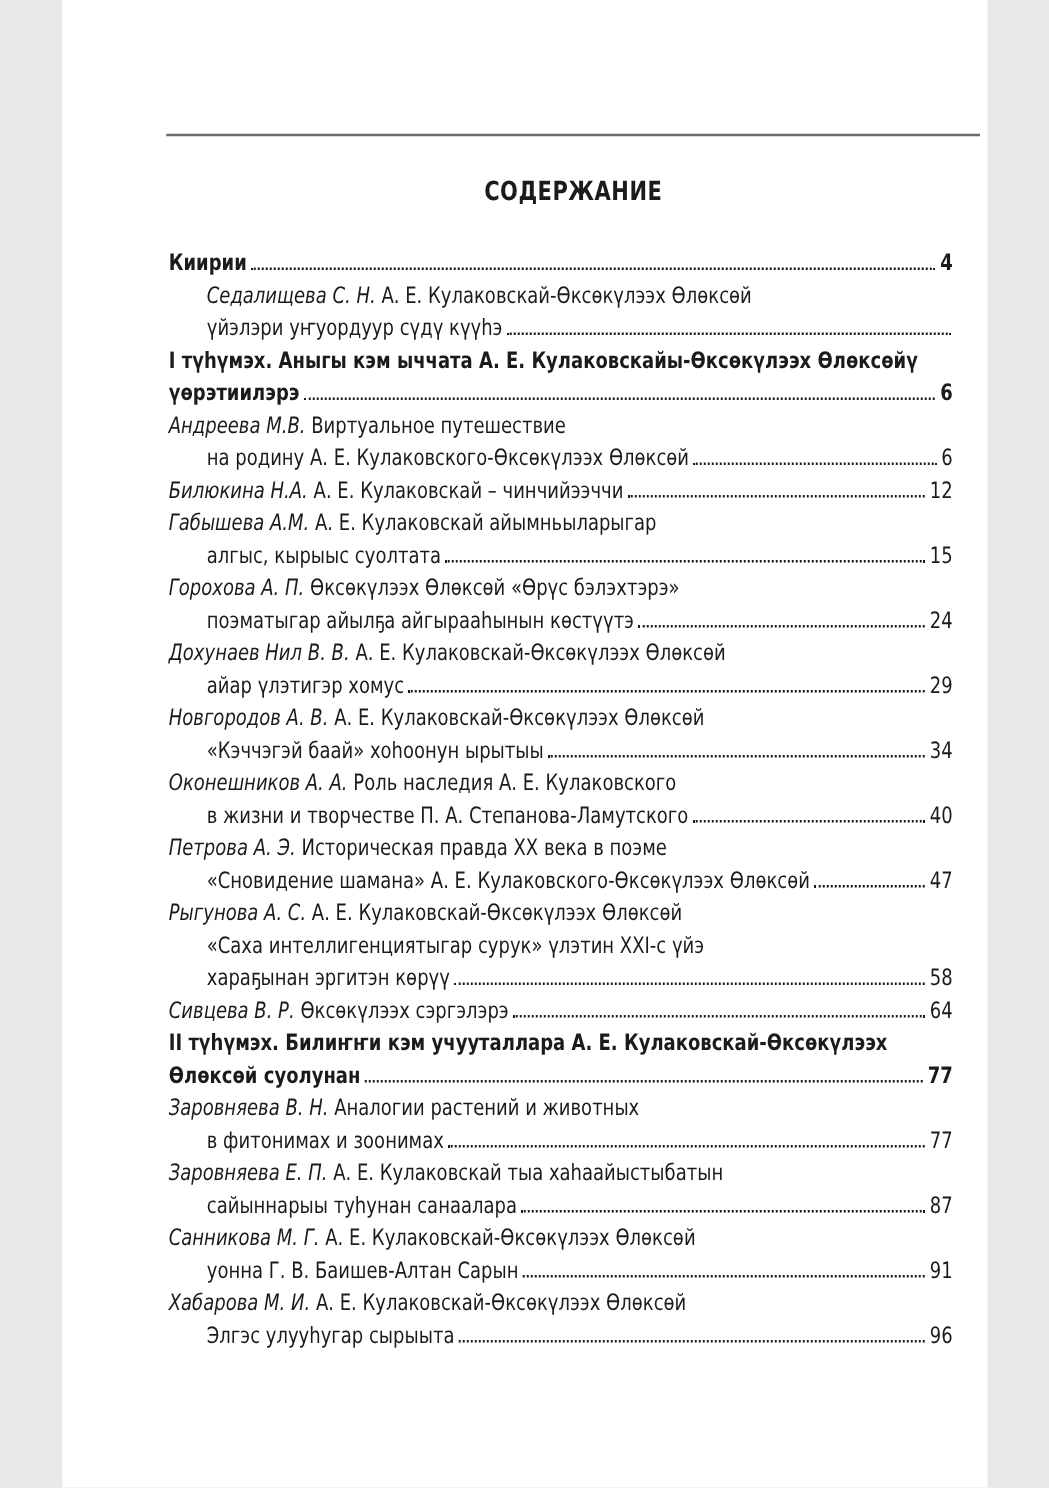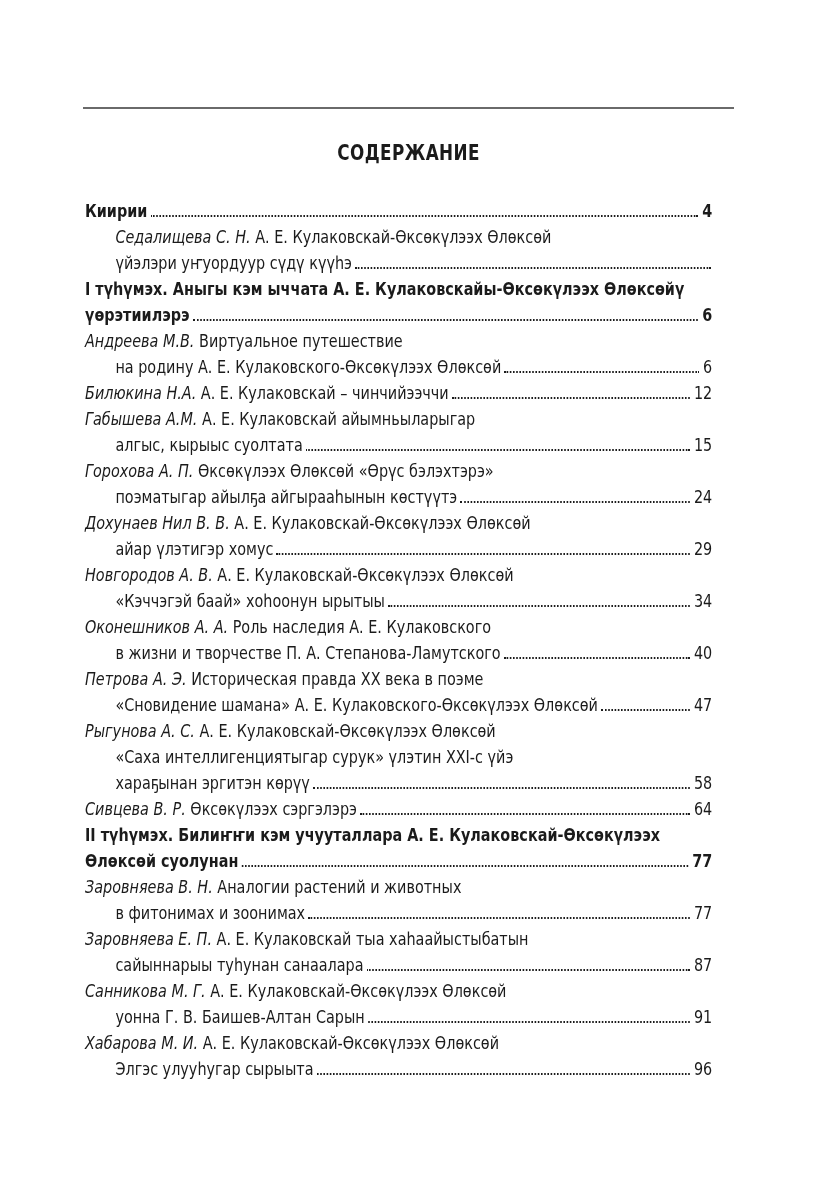--- a/index.html
+++ b/index.html
@@ -1,18 +1,18 @@
 <!DOCTYPE html>
 <html><head>
 <meta charset="utf-8">
 <style>
   html, body { margin: 0; padding: 0; background: #e8e8e8; }
   .page {
     position: relative;
-    width: 839px;
+    width: 740px;
     height: 1190px;
     background: #ffffff;
     font-family: "DejaVu Sans", sans-serif;
     color: #1b1b1b;
     overflow: hidden;
     margin: 0 auto;
   }
   .top-rule {
     position: absolute;
     left: 83px;

